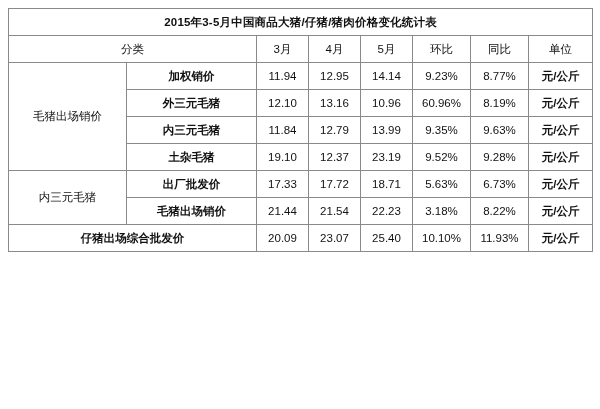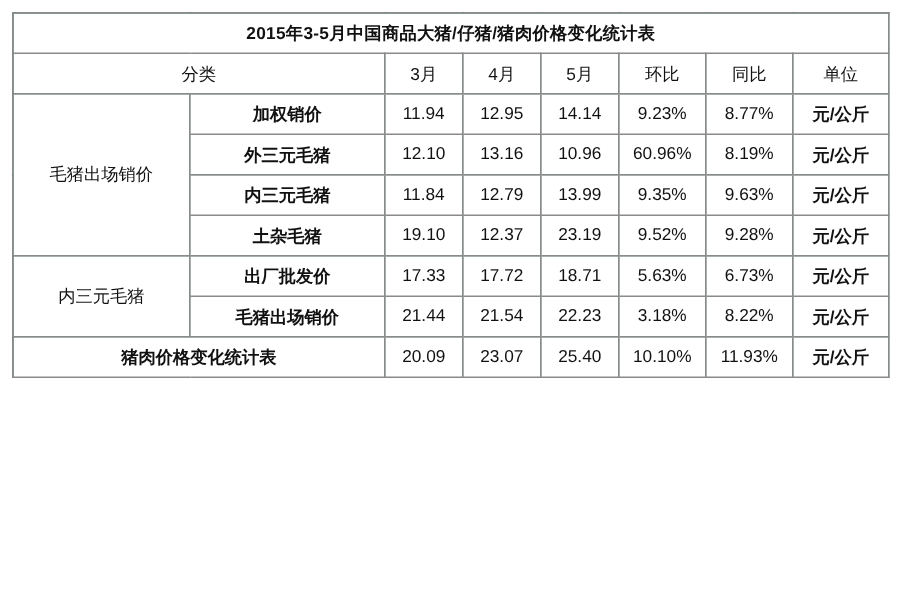--- a/index.html
+++ b/index.html
@@ -155,21 +155,21 @@
         <td class="sub-cell">毛猪出场销价</td>
         <td class="num-cell">21.44</td>
         <td class="num-cell">21.54</td>
         <td class="num-cell">22.23</td>
         <td class="num-cell">3.18%</td>
         <td class="num-cell">8.22%</td>
         <td class="unit-cell">元/公斤</td>
       </tr>
 
       <tr>
-        <td class="total-cell" colspan="2">猪肉价格变化统计表</td>
+        <td class="total-cell" colspan="2">仔猪出场综合批发价</td>
         <td class="num-cell">20.09</td>
         <td class="num-cell">23.07</td>
         <td class="num-cell">25.40</td>
         <td class="num-cell">10.10%</td>
         <td class="num-cell">11.93%</td>
         <td class="unit-cell">元/公斤</td>
       </tr>
     </tbody>
   </table>
 </div>

